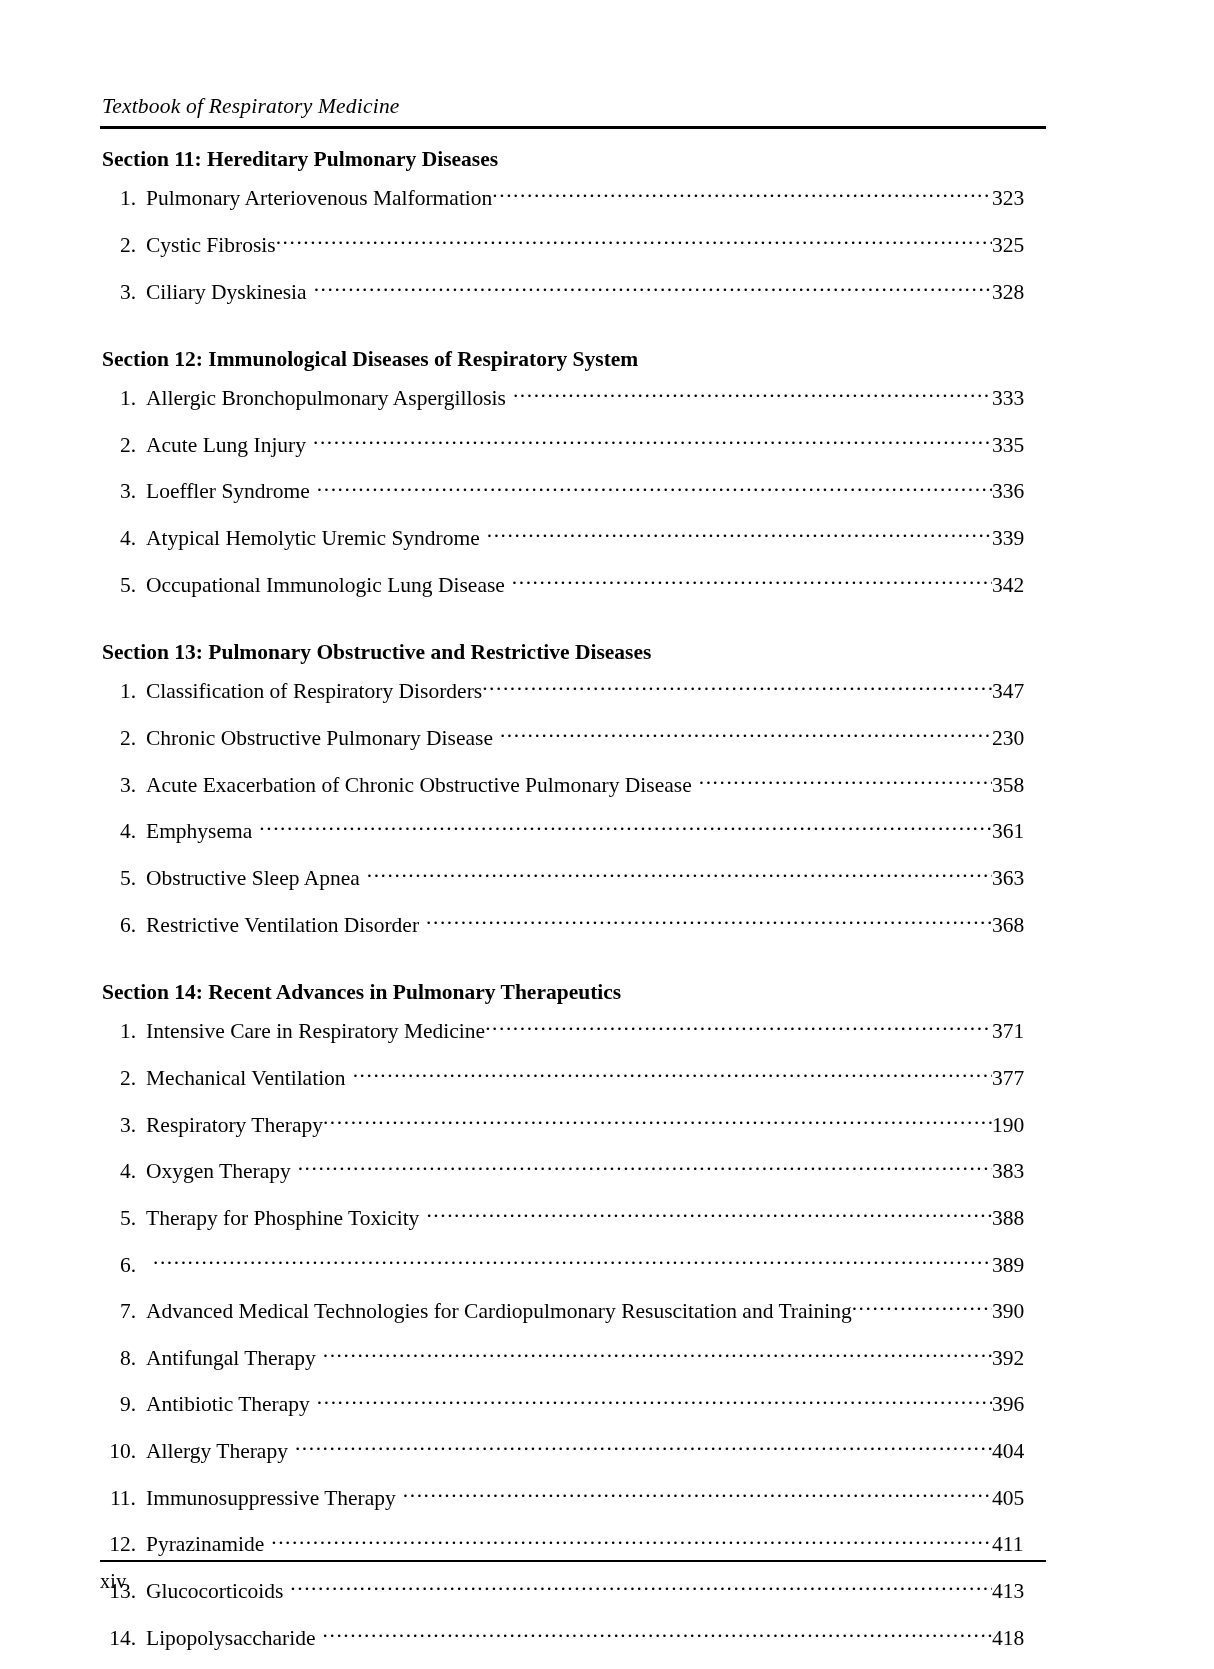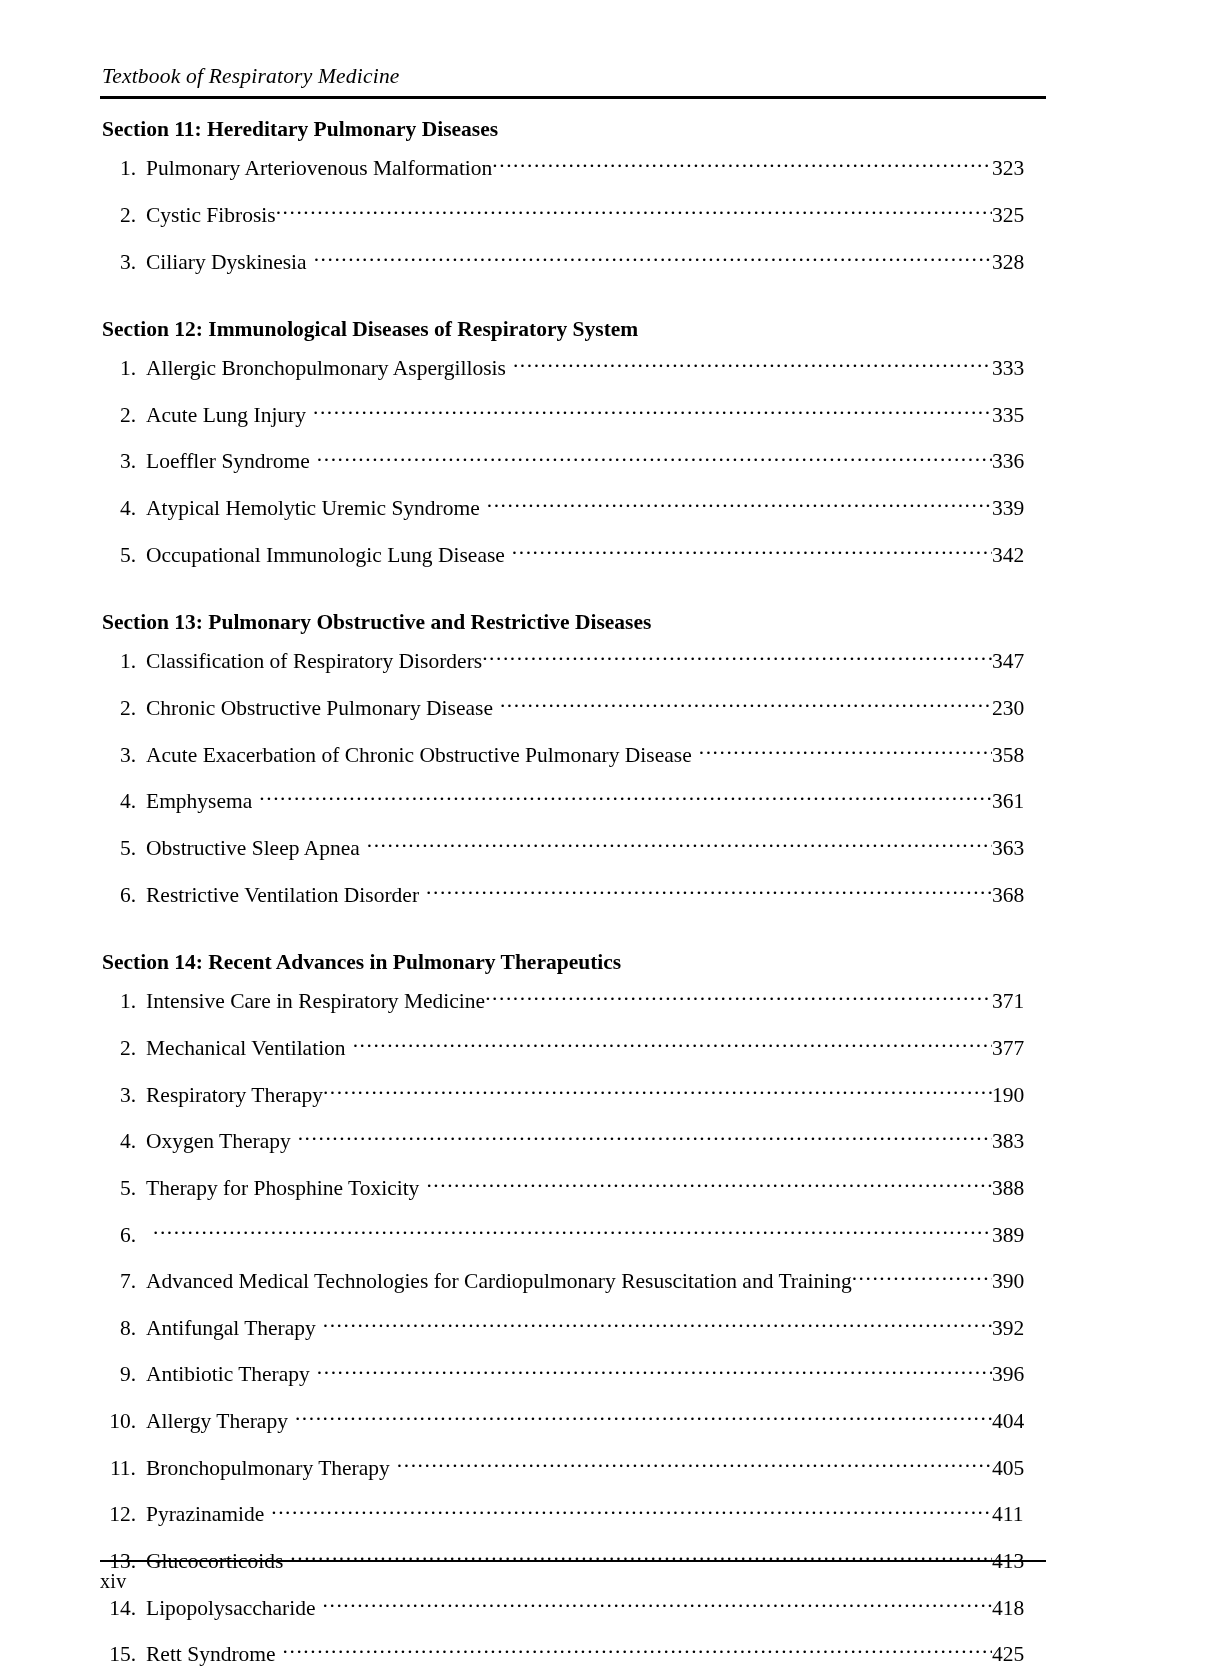--- a/index.html
+++ b/index.html
@@ -14,21 +14,21 @@
     color: #000000;
     position: relative;
     overflow: hidden;
   }
   .page {
     position: absolute;
     left: 0; top: 0;
     width: 1214px;
     height: 1669px;
     box-sizing: border-box;
-    padding: 64px 168px 0 100px;
+    padding: 94px 168px 0 100px;
   }
   
   .running-header {
     font-style: italic;
     font-size: 21.5px;
     letter-spacing: 0.2px;
     line-height: 1.2;
     padding-left: 2px;
     margin-bottom: 6px;
     white-space: nowrap;
@@ -309,21 +309,21 @@
           </li>
           <li class="toc-entry">
             <span class="entry-num">10.</span>
             <span class="entry-title">Allergy Therapy</span>
             <span class="entry-gap"></span>
             <span class="leader"></span>
             <span class="entry-page">404</span>
           </li>
           <li class="toc-entry">
             <span class="entry-num">11.</span>
-            <span class="entry-title">Bronchopulmonary Therapy</span>
+            <span class="entry-title">Immunosuppressive Therapy</span>
             <span class="entry-gap"></span>
             <span class="leader"></span>
             <span class="entry-page">405</span>
           </li>
           <li class="toc-entry">
             <span class="entry-num">12.</span>
             <span class="entry-title">Pyrazinamide</span>
             <span class="entry-gap"></span>
             <span class="leader"></span>
             <span class="entry-page">411</span>

